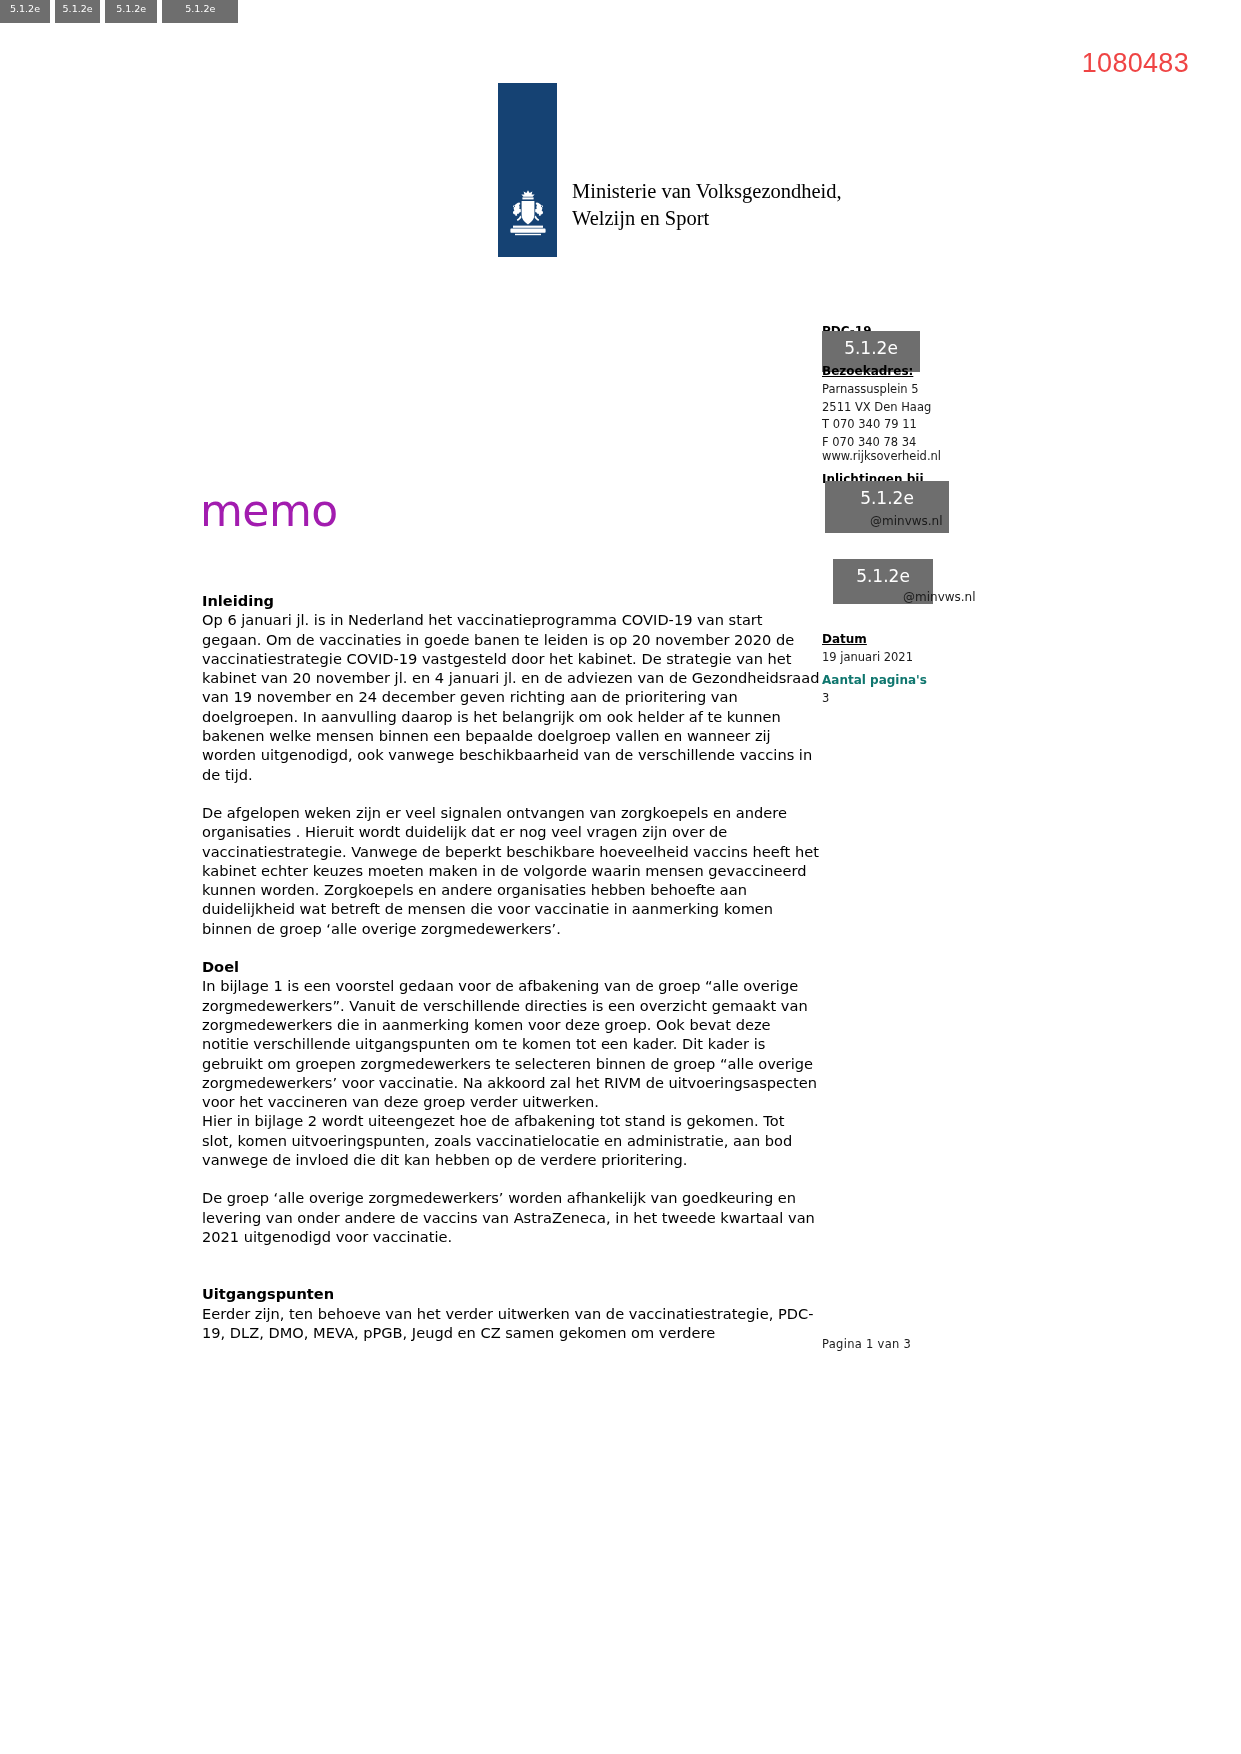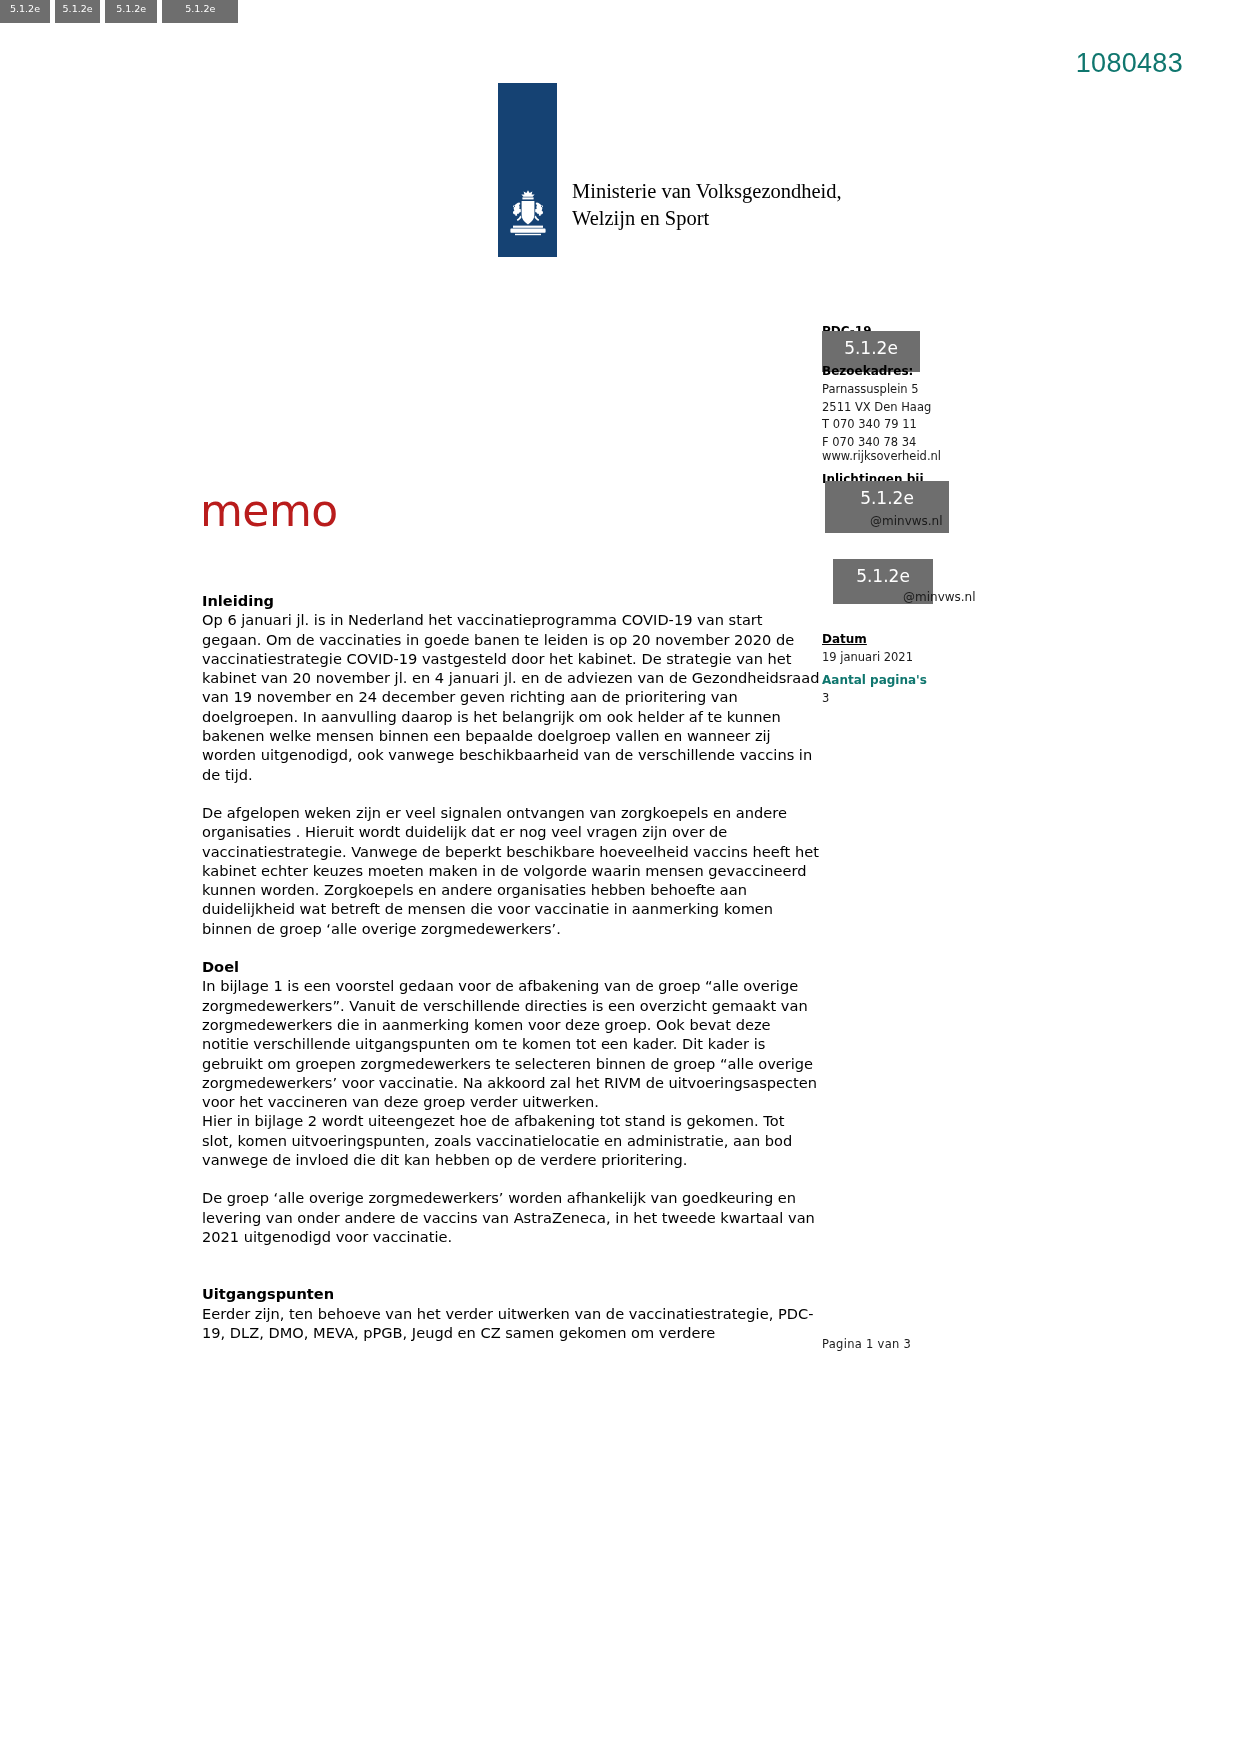--- a/index.html
+++ b/index.html
@@ -19,24 +19,24 @@
     height: 1754px;
     margin: 0 auto;
     background: #ffffff;
     overflow: hidden;
   }
 
   
   .doc-id {
     position: absolute;
     top: 48px;
-    right: 58px;
+    right: 52px;
     font-family: "Liberation Sans", sans-serif;
     font-size: 27px;
-    color: #0f766e;
+    color: #ef4444;
     letter-spacing: 0.3px;
   }
 
   
   .logo-wrap {
     position: absolute;
     left: 498px;
     top: 83px;
     display: flex;
     align-items: flex-end;
@@ -122,21 +122,21 @@
   .lb-inl { left: 822px; top: 472px; }
 
   .meta-addr {
     position: absolute;
     left: 822px;
     top: 362px;
     font-size: 11.5px;
     line-height: 1.55;
     color: #1a1a1a;
   }
-  .meta-addr b { font-size: 12px; color: #000; }
+  .meta-addr b { font-size: 12px; color: #000; text-decoration: underline; }
   .meta-web {
     position: absolute;
     left: 822px;
     top: 449px;
     font-size: 11.5px;
     color: #1a1a1a;
   }
   .meta-datum {
     position: absolute;
     left: 822px;
@@ -157,21 +157,21 @@
   .meta-pages b { font-size: 12px; color: #0f766e; }
 
   
   .memo-title {
     position: absolute;
     left: 200px;
     top: 485px;
     font-family: "DejaVu Sans", sans-serif;
     font-size: 44px;
     font-weight: 400;
-    color: #b91c1c;
+    color: #a21caf;
     letter-spacing: -0.5px;
   }
 
   
   .body {
     position: absolute;
     left: 202px;
     top: 591px;
     width: 618px;
     font-family: "DejaVu Sans", sans-serif;

